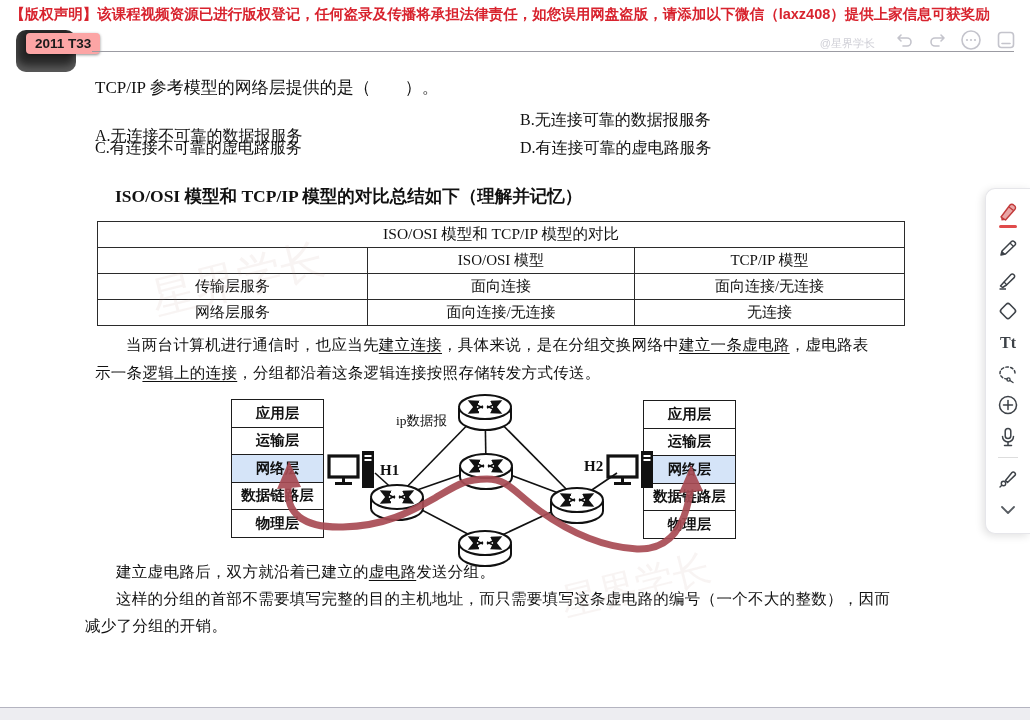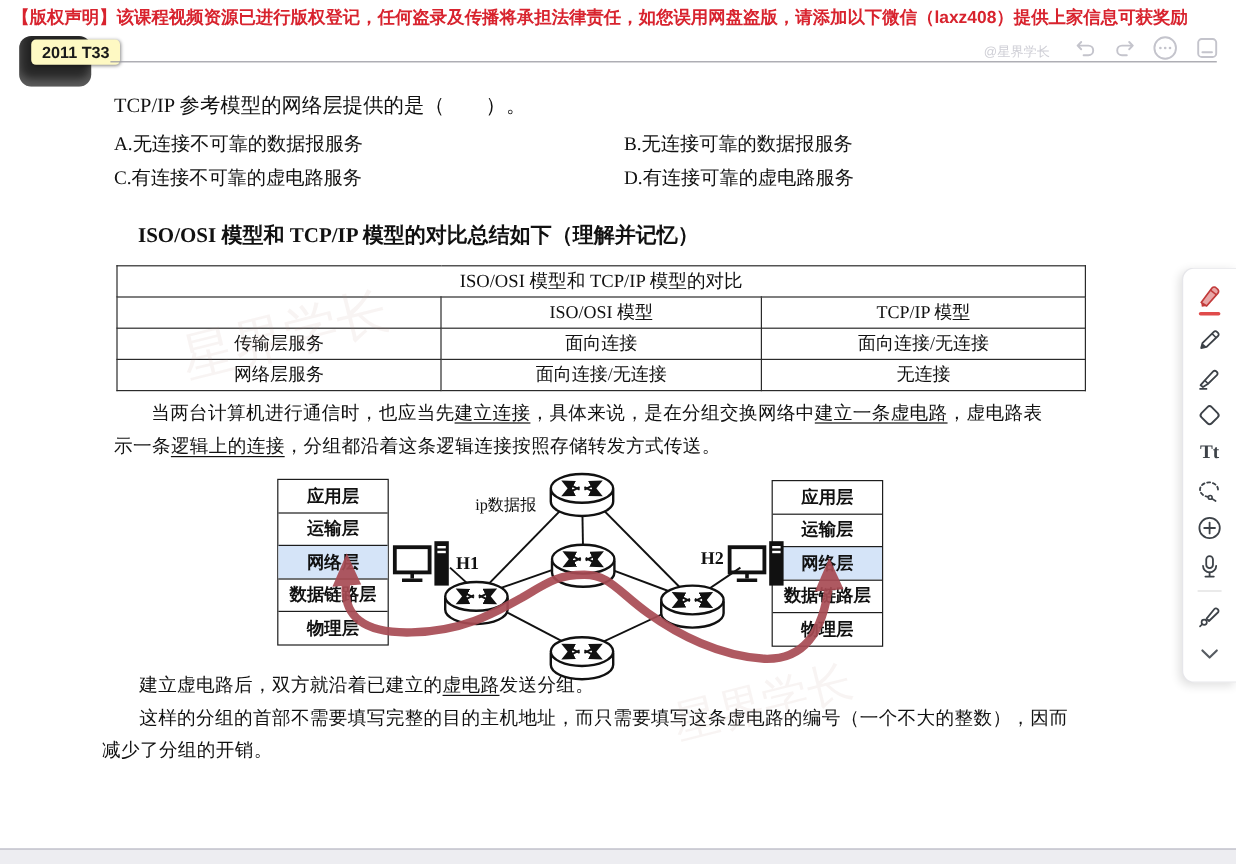--- a/index.html
+++ b/index.html
@@ -17,36 +17,36 @@
     font-size:14.5px;font-weight:bold;color:#d8232e;white-space:nowrap;
   }
   
   .corner-shape{
     position:absolute;left:16px;top:30px;width:60px;height:42px;
     background:#272727;border-radius:10px;
     box-shadow:inset 0 -6px 8px rgba(255,255,255,.25);
   }
   .page-label{
     position:absolute;left:26px;top:33px;
-    background:#fef9c3;border-radius:4px;padding:3px 9px;
+    background:#fca5a5;border-radius:4px;padding:3px 9px;
     font-family:"Liberation Sans","DejaVu Sans",sans-serif;
     font-size:13.5px;font-weight:bold;color:#1a1a1a;
     box-shadow:0 1px 3px rgba(0,0,0,.45);
   }
   .header-line{position:absolute;left:92px;right:16px;top:51px;height:1px;background:#9b9ba2;}
   .top-watermark{
     position:absolute;right:155px;top:36px;
     font-family:"Liberation Sans",sans-serif;font-size:11px;color:#cfcfd6;
   }
   .top-icons{position:absolute;right:14px;top:29px;display:flex;gap:14px;align-items:center;}
   .top-icons svg{display:block;}
   
   .stem{position:absolute;left:95px;top:76px;font-size:17px;}
   .opt{position:absolute;font-size:16px;}
-  .optA{left:95px;top:110px;font-family:Liberation Serif, serif;} .optB{left:520px;top:110px;}
+  .optA{left:95px;top:126px;font-family:Liberation Serif, serif;} .optB{left:520px;top:110px;}
   .optC{left:95px;top:138px;} .optD{left:520px;top:138px;}
   
   .sum-heading{position:absolute;left:115px;top:184px;font-size:17.5px;font-weight:bold;}
   table.cmp{
     position:absolute;left:97px;top:221px;width:807px;
     border-collapse:collapse;table-layout:fixed;
   }
   table.cmp td{
     border:1.6px solid #2b2b2b;text-align:center;
     font-size:15px;padding:2px 0;height:21px;
@@ -82,21 +82,21 @@
   
   .bottom-divider{position:absolute;left:0;top:707px;width:1030px;height:1.5px;background:#b4b4c0;}
   .bottom-area{position:absolute;left:0;top:708px;width:1030px;height:12px;background:#ededf1;}
   
   .toolbar{
     position:absolute;right:0;top:188px;width:45px;height:346px;
     background:#fff;border:1px solid #e6e6ea;border-right:none;
     border-radius:10px 0 0 10px;
     box-shadow:-2px 2px 8px rgba(0,0,0,.12);
     display:flex;flex-direction:column;align-items:center;
-    padding:12px 0;box-sizing:border-box;gap:9px;z-index:5;margin-top:35px;
+    padding:12px 0;box-sizing:border-box;gap:9px;z-index:5;
   }
   .tool{width:24px;height:24px;display:flex;align-items:center;justify-content:center;flex-direction:column;cursor:pointer;}
   .tool.active{height:28px;}
   .active-bar{width:18px;height:3px;border-radius:2px;background:#e04b4b;margin-top:2px;}
   .tool-divider{width:20px;height:1px;background:#ddd;}
   .tt-glyph{font-family:"Liberation Serif",serif;font-weight:bold;font-size:16px;color:#3d4248;line-height:1;}
 </style>
 </head>
 <body>
 

